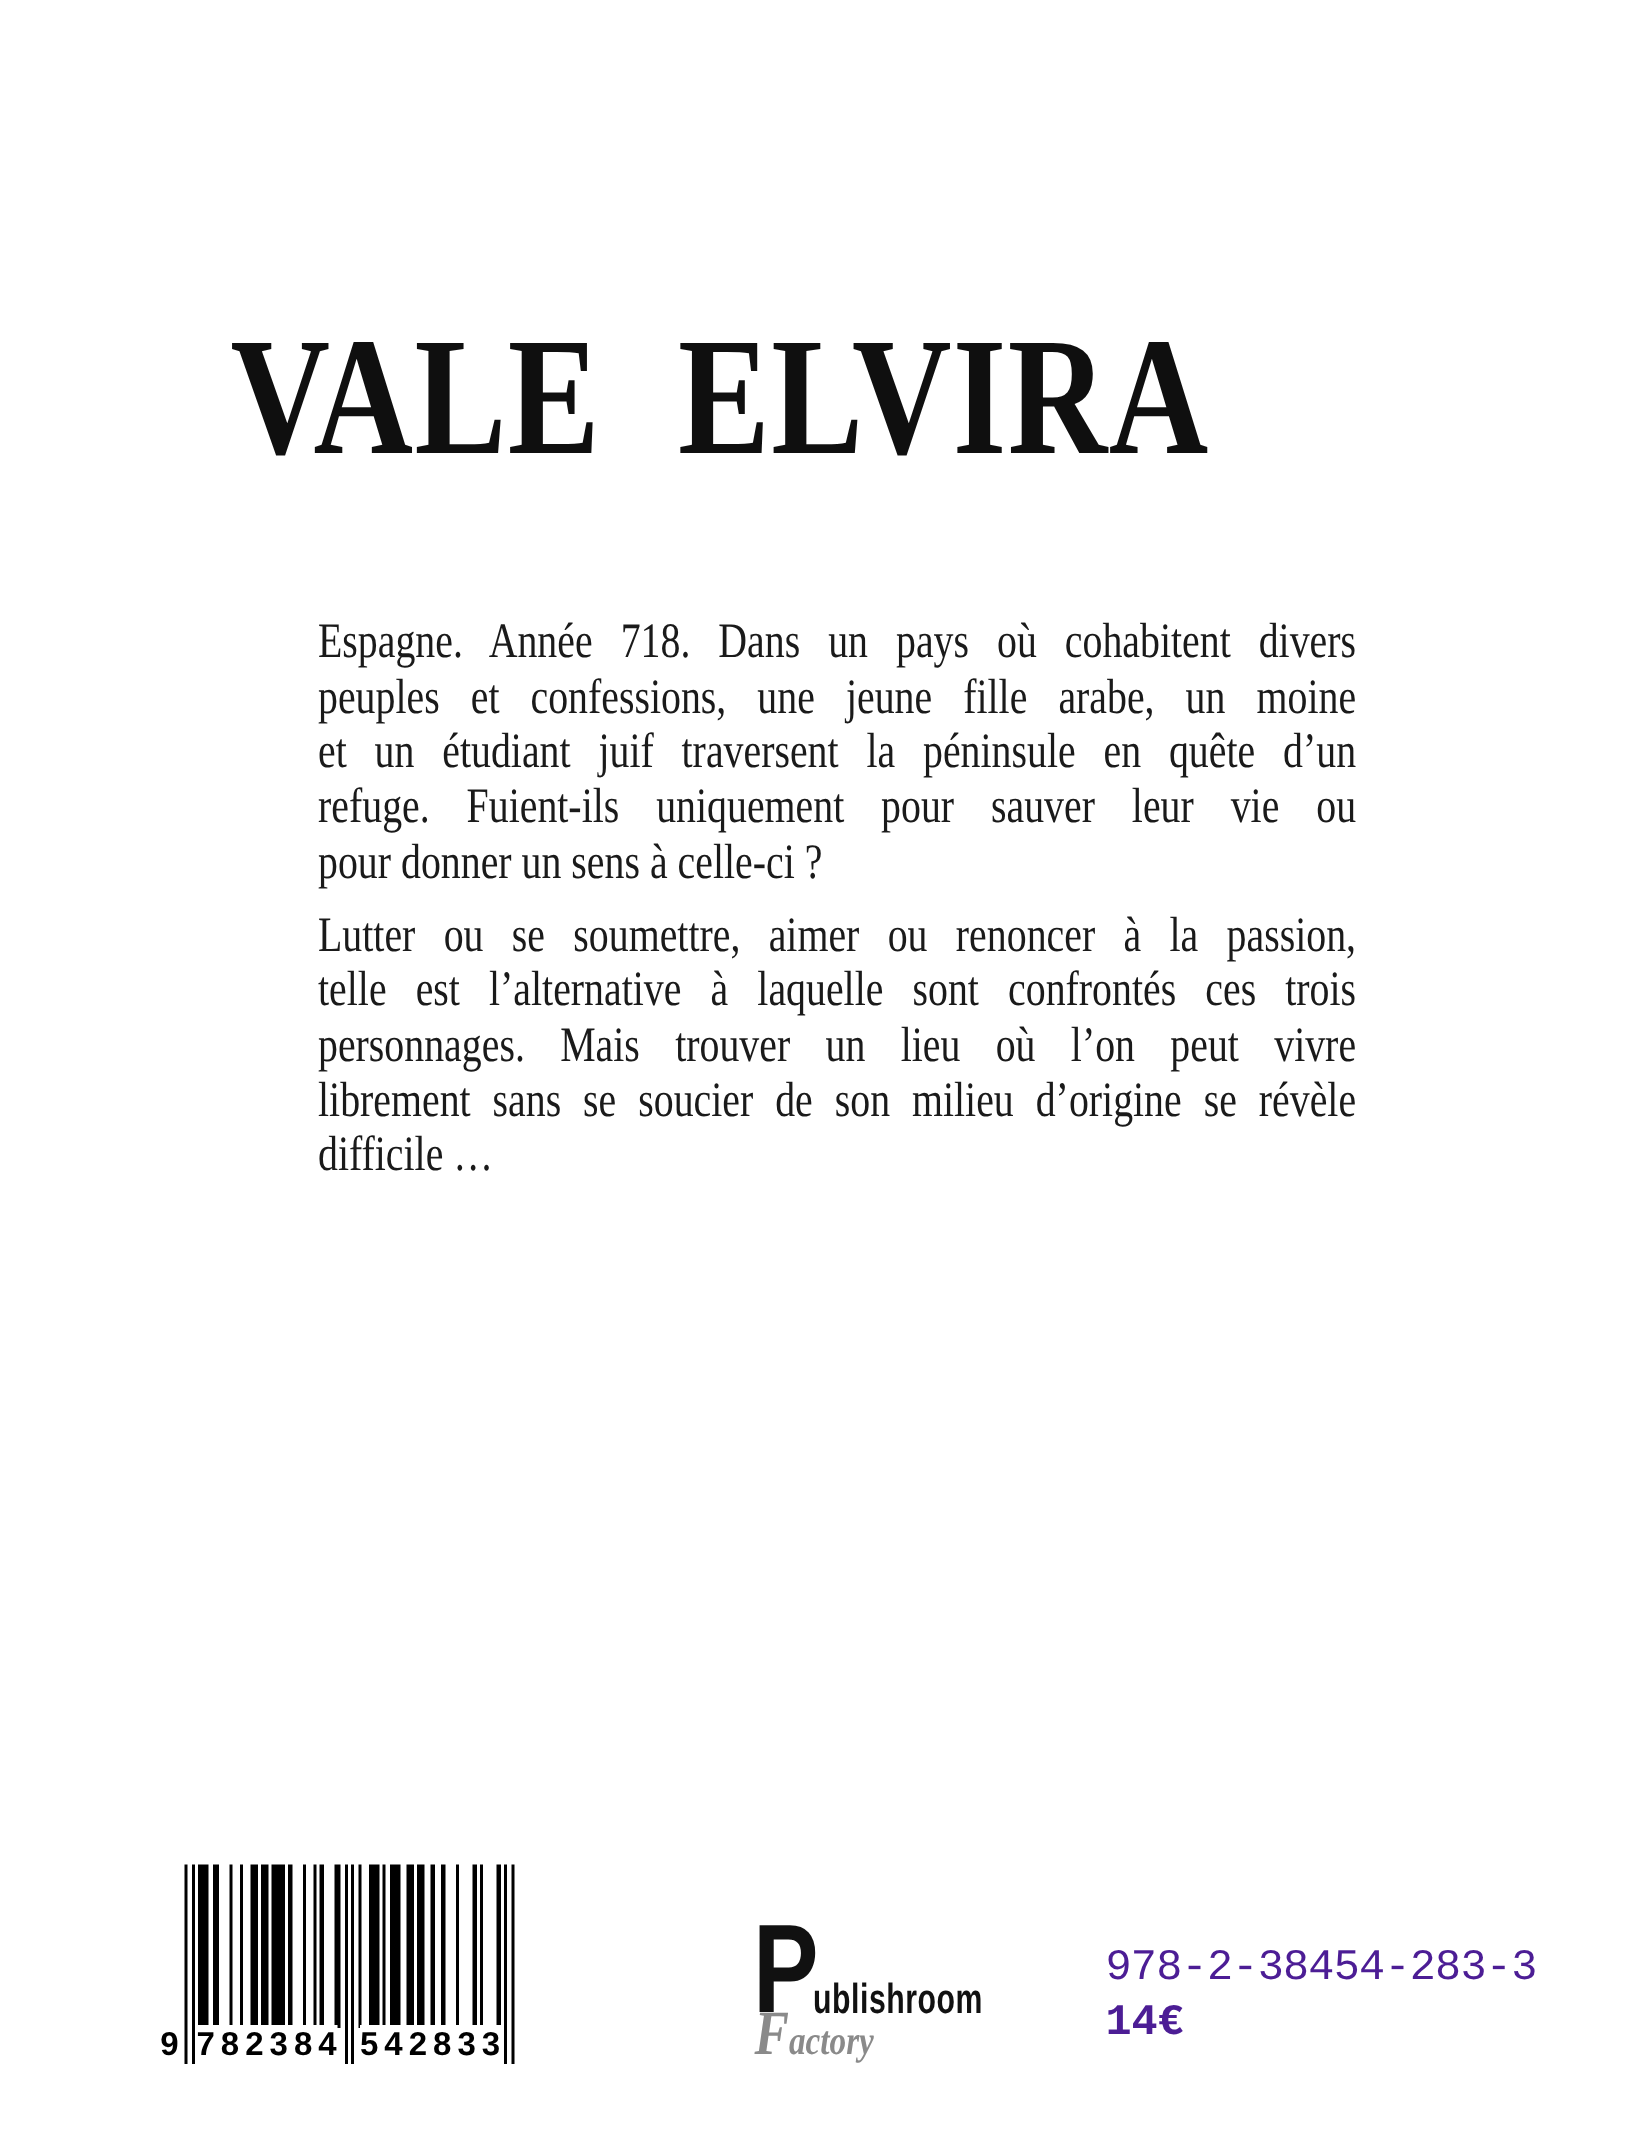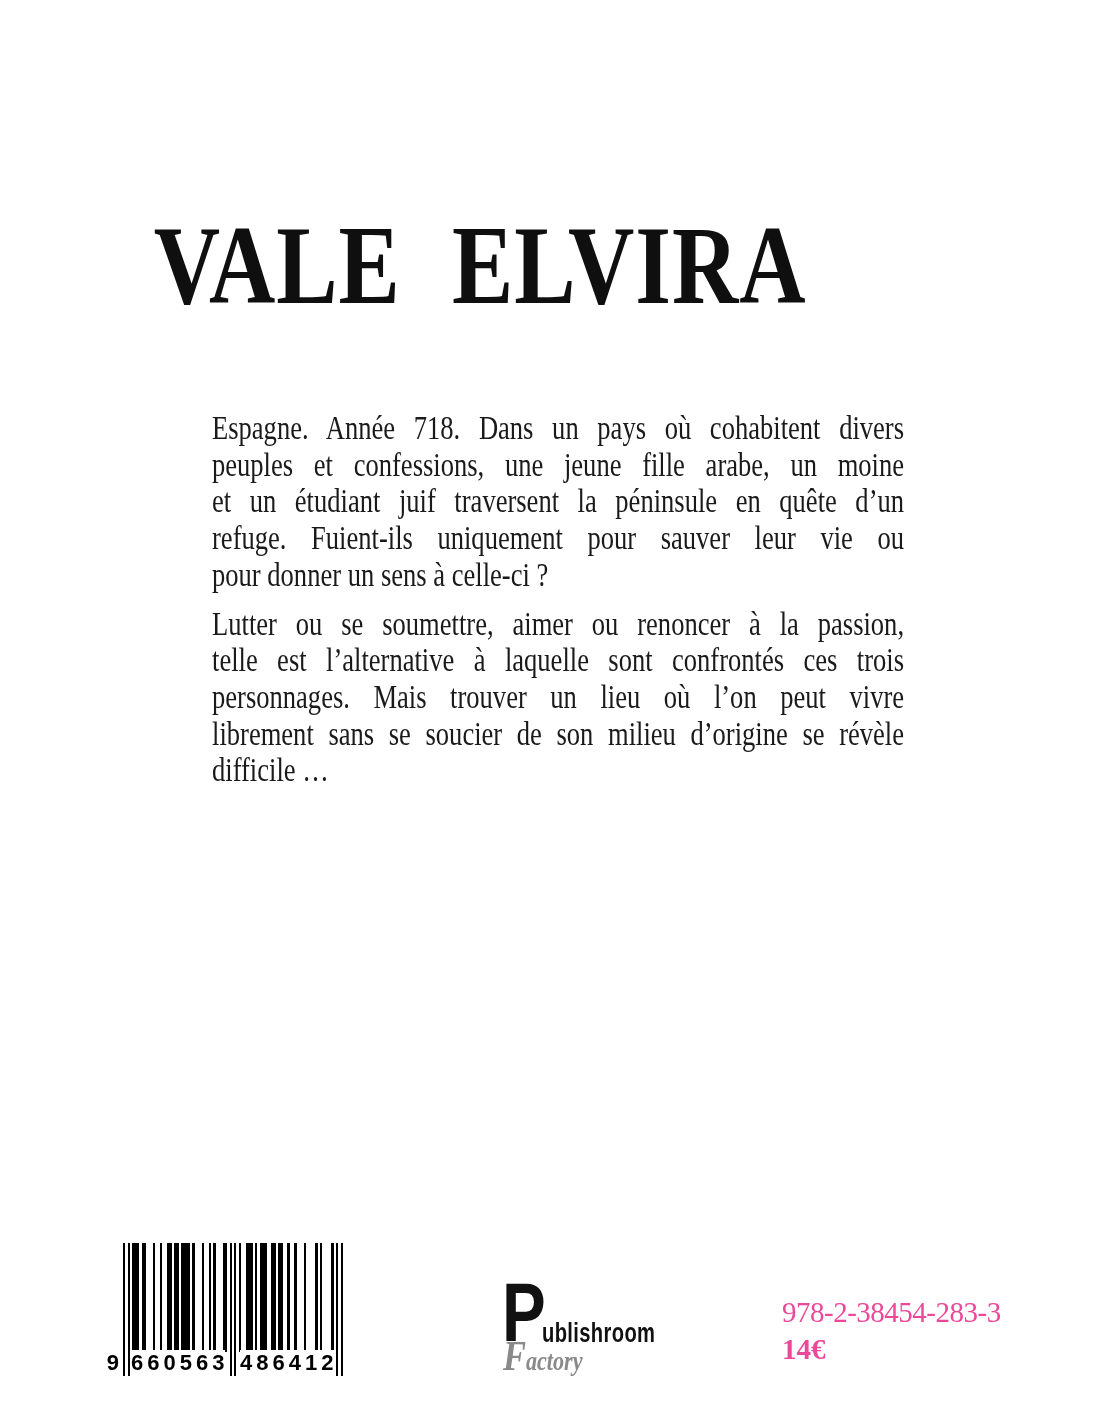--- a/index.html
+++ b/index.html
@@ -113,23 +113,22 @@
     display: inline-block;
     transform: scaleX(0.82);
     transform-origin: left top;
     white-space: nowrap;
   }
   .logo-f { font-size: 42px; }
 
   
   .colophon {
     position: absolute; left: 737px; top: 1296px;
-    font-family: Liberation Serif, serif;
-    color: #ec4899;
-    margin-left: 45px;
+    font-family: Liberation Mono, monospace;
+    color: #4c1d95;
   }
   .isbn  { font-size: 29px; line-height: 32px; letter-spacing: -0.5px; }
   .price { font-size: 29px; line-height: 32px; font-weight: bold; margin-top: 5px; }
 </style>
 </head>
 <body>
 
 <div class="page">
 
   <div class="title-row">
@@ -180,22 +179,22 @@
         <div class="bar" style="left: 164.421px; width: 2.31579px;"></div>
         <div class="bar" style="left: 171.368px; width: 2.31579px;"></div>
         <div class="bar" style="left: 180.632px; width: 2.31579px;"></div>
         <div class="bar" style="left: 192.211px; width: 2.31579px;"></div>
         <div class="bar" style="left: 196.842px; width: 2.31579px;"></div>
         <div class="bar" style="left: 208.421px; width: 2.31579px;"></div>
         <div class="bar guard" style="left: 213.053px; width: 2.31579px;"></div>
         <div class="bar guard" style="left: 217.684px; width: 2.31579px;"></div>
       </div>
     <span class="bc-digit bc-first">9</span>
-    <span class="bc-digit bc-g1">660563</span>
-    <span class="bc-digit bc-g2">486412</span>
+    <span class="bc-digit bc-g1">782384</span>
+    <span class="bc-digit bc-g2">542833</span>
   </div>
 
   <div class="logo">
     <span class="logo-p">P</span>
     <span class="logo-name">ublishroom</span>
     <span class="logo-factory"><span class="logo-f">F</span><span>actory</span></span>
   </div>
 
   <div class="colophon">
     <div class="isbn">978-2-38454-283-3</div>

